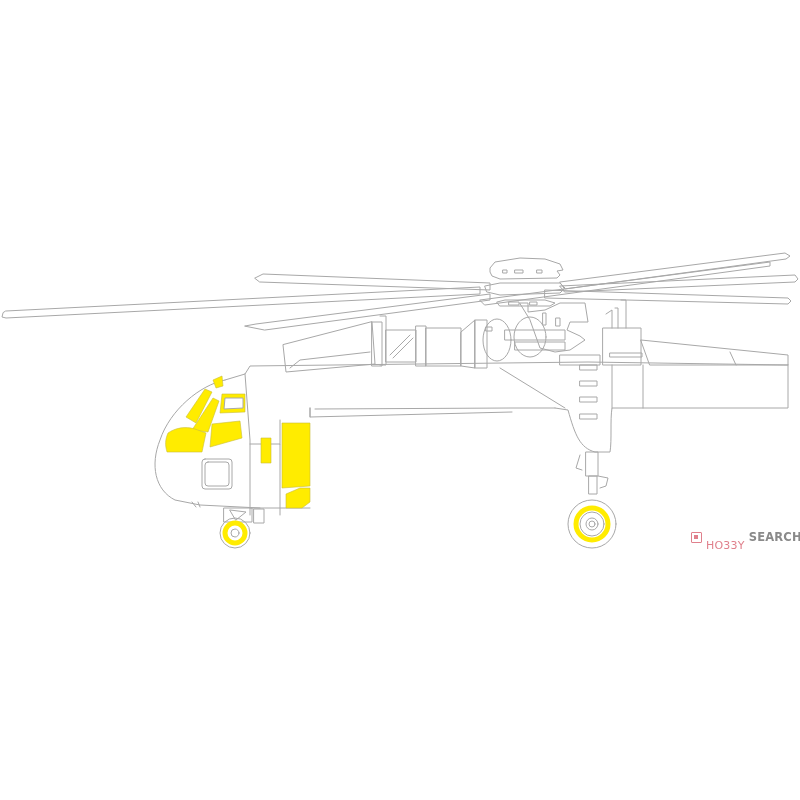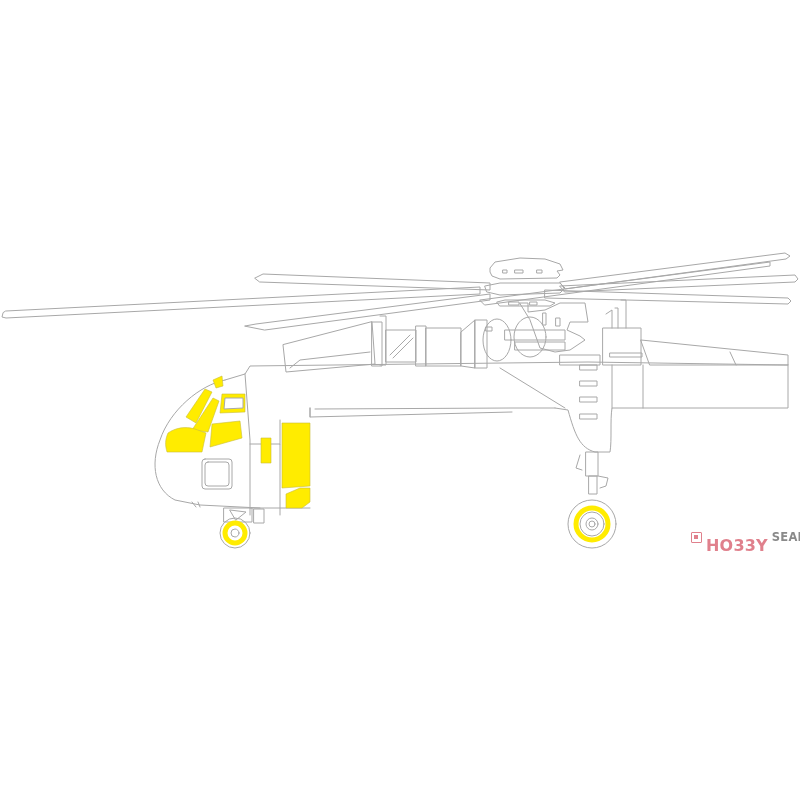--- a/index.html
+++ b/index.html
@@ -5,21 +5,21 @@
     html, body { margin: 0; padding: 0; background: #ffffff; }
     body { width: 800px; height: 800px; position: relative; overflow: hidden; font-family: "DejaVu Sans", sans-serif; }
     #canvas { position: absolute; left: 0; top: 0; width: 800px; height: 800px; }
     .ln { fill: none; stroke: #a8a8a8; stroke-width: 1; stroke-linejoin: round; stroke-linecap: round; }
     .lnw { fill: #ffffff; stroke: #a8a8a8; stroke-width: 1; stroke-linejoin: round; }
     .ym { fill: #ffec00; stroke: #c9bd3a; stroke-width: 0.6; }
     .yring { fill: none; stroke: #ffec00; stroke-width: 5; }
     .watermark { position: absolute; left: 691px; top: 529px; display: flex; align-items: center; gap: 4px; height: 16px; }
     .wm-logo { width: 11px; height: 11px; border: 1.6px solid #e0808c; border-radius: 1px; box-sizing: border-box; position: relative; }
     .wm-logo::after { content: ""; position: absolute; left: 2px; top: 2px; width: 4px; height: 4px; background: #e0808c; }
-    .wm-hobby { color: #e0808c; font-family: "DejaVu Sans", sans-serif; font-size: 16px; font-weight: bold; letter-spacing: 0.2px; margin-top: 16px; }
+    .wm-hobby { color: #e0808c; font-family: "DejaVu Sans", sans-serif; font-size: 11px; font-weight: normal; letter-spacing: 0.2px; margin-top: 16px; }
     .wm-search { color: #8a8a8a; font-family: "DejaVu Sans", sans-serif; font-size: 11.5px; font-weight: bold; letter-spacing: 0.2px; }
   </style>
 </head>
 <body>
 
 <svg id="canvas" viewBox="0 0 800 800" xmlns="http://www.w3.org/2000/svg">
 
   <g>
 
     <path class="ln" d="M3 313 L2 317 L6 318 L480 294 L480 287 L6 311 Z"></path>

